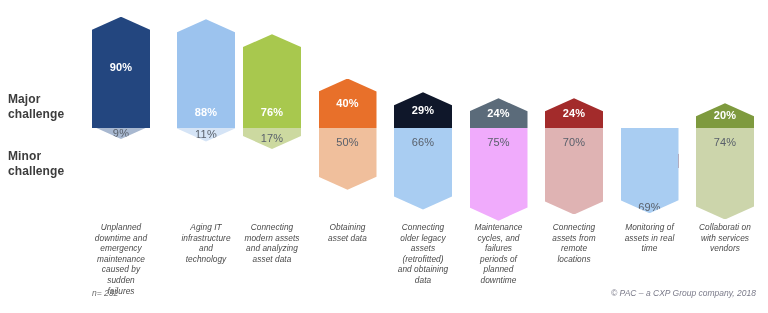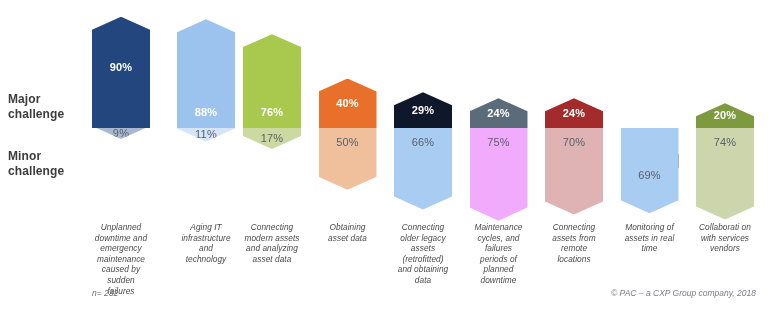--- a/index.html
+++ b/index.html
@@ -183,21 +183,21 @@
         </div>
         <div class="seg seg-minor" style="top: 128px; height: 86.45px; background: rgb(223, 179, 179); clip-path: polygon(0% 0%, 100% 0%, 100% 84.9624%, 50% 100%, 0% 84.9624%); align-items: flex-start;">
           <span class="seg-label" style="margin-top: 9px;">70%</span>
         </div>
         <div class="cat-caption">Connecting assets from remote locations</div>
       </div>
       <div class="bar-group" style="left: 532.5px; width: 58px;">
         <div class="seg seg-major" style="top: 112px; height: 27.17px; background: #7f1d1d; clip-path: polygon(0% 47.8469%, 50% 0%, 100% 47.8469%, 100% 100%, 0% 100%); margin-top: 29px;">
           <span class="seg-label">22%</span>
         </div>
-        <div class="seg seg-minor" style="top: 128px; height: 85.215px; background: rgb(169, 205, 242); clip-path: polygon(0% 0%, 100% 0%, 100% 84.7445%, 50% 100%, 0% 84.7445%); align-items: center;">
+        <div class="seg seg-minor" style="top: 128px; height: 85.215px; background: rgb(169, 205, 242); clip-path: polygon(0% 0%, 100% 0%, 100% 84.7445%, 50% 100%, 0% 84.7445%); align-items: flex-end;">
           <span class="seg-label" style="margin-top: 9px;">69%</span>
         </div>
         <div class="cat-caption">Monitoring of assets in real time</div>
       </div>
       <div class="bar-group" style="left: 608px; width: 58px;">
         <div class="seg seg-major" style="top: 103.3px; height: 24.7px; background: rgb(126, 154, 62); clip-path: polygon(0% 52.6316%, 50% 0%, 100% 52.6316%, 100% 100%, 0% 100%);">
           <span class="seg-label">20%</span>
         </div>
         <div class="seg seg-minor" style="top: 128px; height: 91.39px; background: rgb(204, 213, 171); clip-path: polygon(0% 0%, 100% 0%, 100% 85.7752%, 50% 100%, 0% 85.7752%); align-items: flex-start;">
           <span class="seg-label" style="margin-top: 9px;">74%</span>

